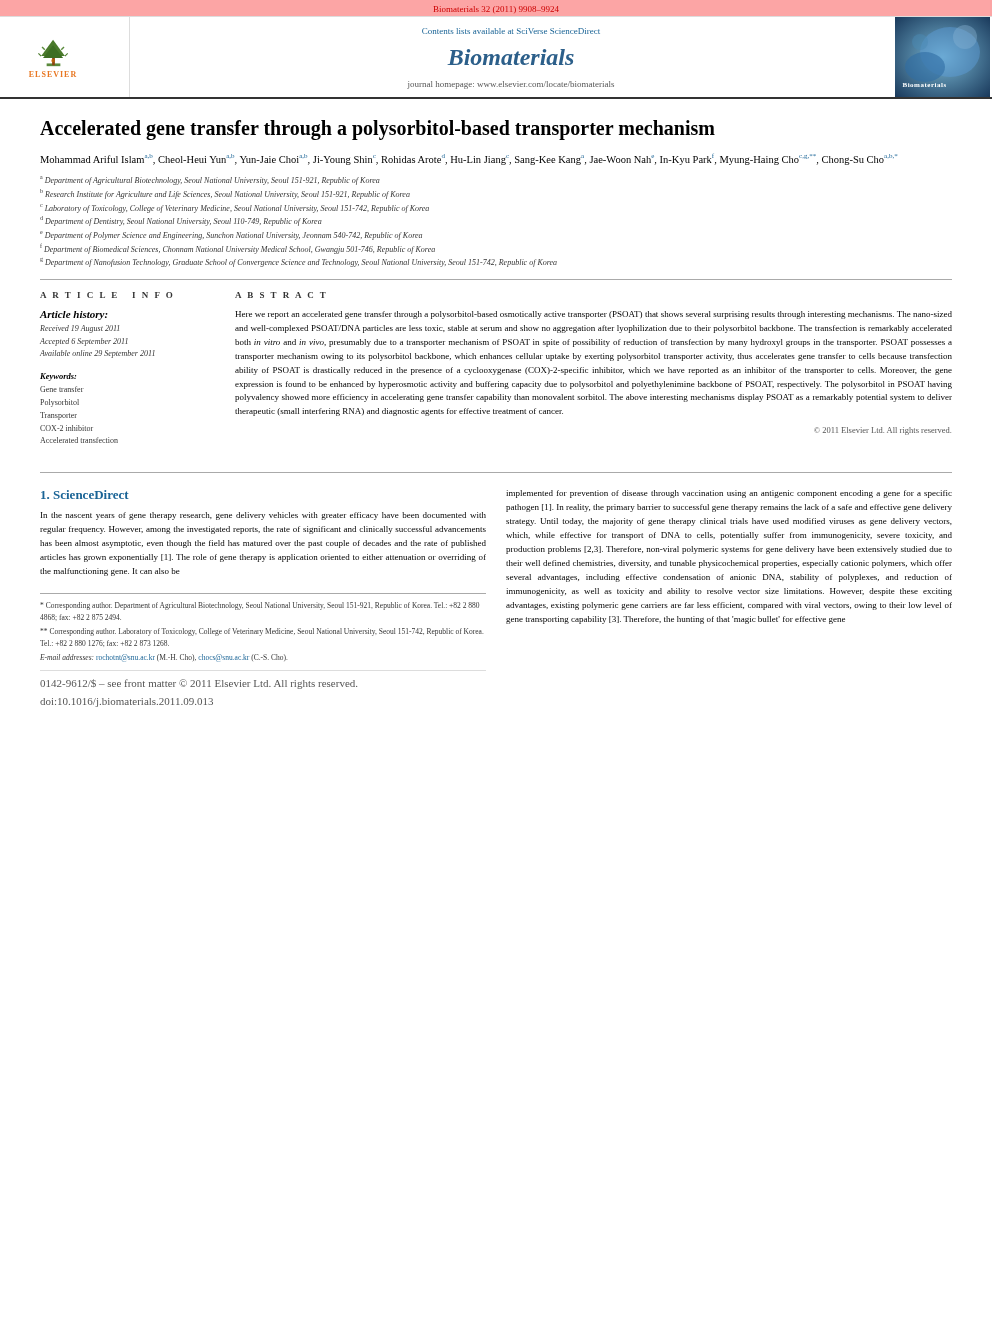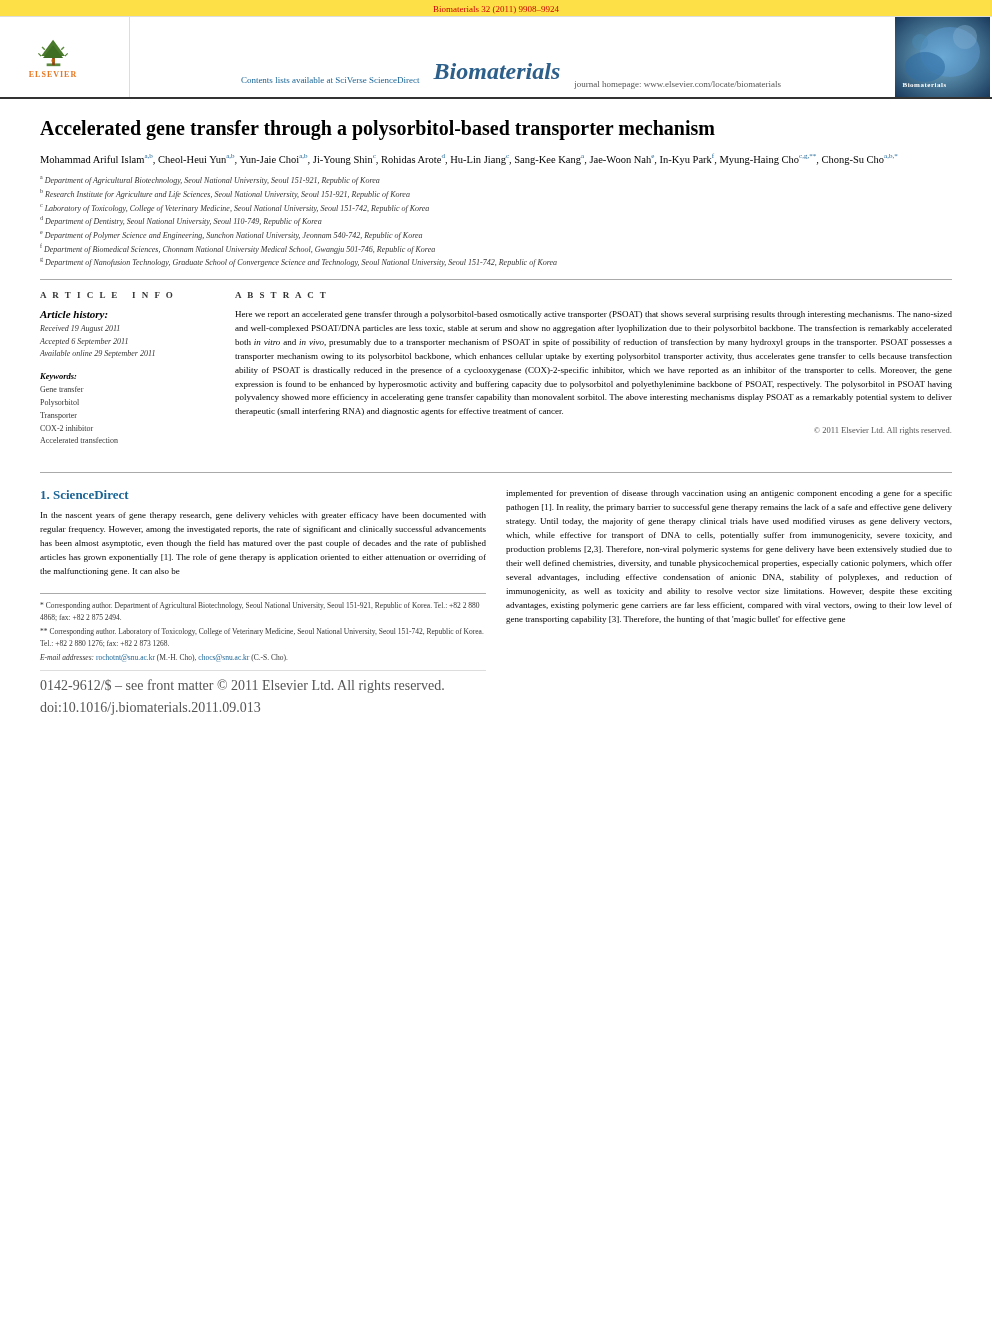--- a/index.html
+++ b/index.html
@@ -5,21 +5,21 @@
     * { margin: 0; padding: 0; box-sizing: border-box; }
     body {
       font-family: 'Times New Roman', Times, serif;
       background: #fff;
       color: #000;
       width: 992px;
       min-height: 1323px;
       font-size: 10px;
     }
     .top-bar {
-      background: #fde047;
+      background: #fca5a5;
       text-align: center;
       font-size: 9px;
       color: #c00;
       padding: 4px 0 2px 0;
       border-bottom: 1px solid #ddd;
     }
     .header-section {
       display: flex;
       align-items: stretch;
       border-bottom: 2px solid #333;
@@ -49,25 +49,24 @@
     .elsevier-text {
       font-size: 8px;
       font-weight: bold;
       color: #e87722;
       letter-spacing: 1px;
       margin-top: 2px;
     }
     .header-center {
       flex: 1;
       display: flex;
-      flex-direction: row;
-      align-items: flex-end;
+      flex-direction: column;
+      align-items: center;
       justify-content: center;
       padding: 8px 20px;
-      gap: 14px;
     }
     .sciverse-link {
       font-size: 9px;
       color: #555;
       margin-bottom: 4px;
     }
     .sciverse-link span { color: #1a6496; }
     .journal-title-big {
       font-size: 24px;
       font-style: italic;
@@ -228,21 +227,21 @@
       margin-top: 14px;
       padding-top: 6px;
       font-size: 7.5px;
       color: #333;
       line-height: 1.6;
     }
     .footnote-line {
       margin-bottom: 2px;
     }
     .doi-line {
-      font-size: 14px;
+      font-size: 11px;
       color: #555;
       margin-top: 6px;
       border-top: 1px solid #ddd;
       padding-top: 4px;
     }
     a { color: #1a6496; text-decoration: none; }
   </style>
 </head>
 <body>
 

